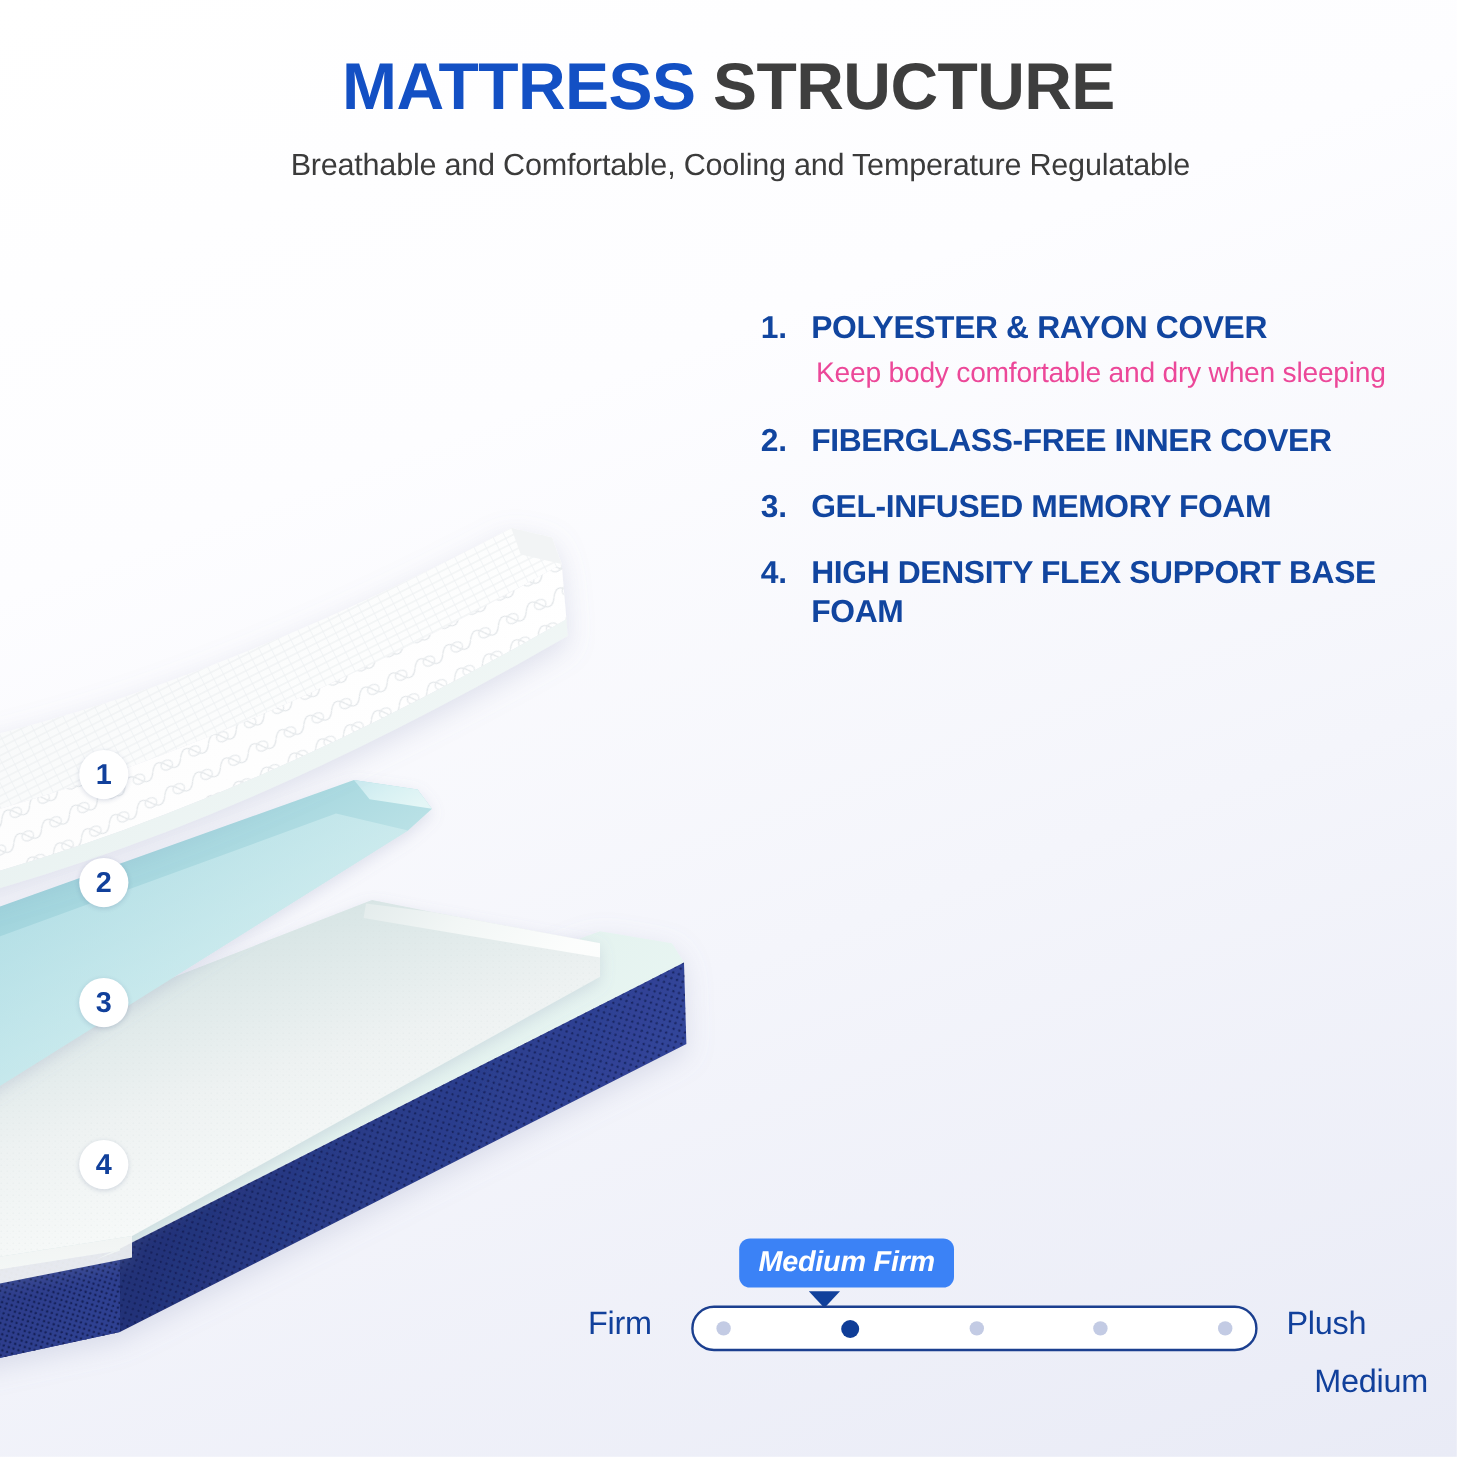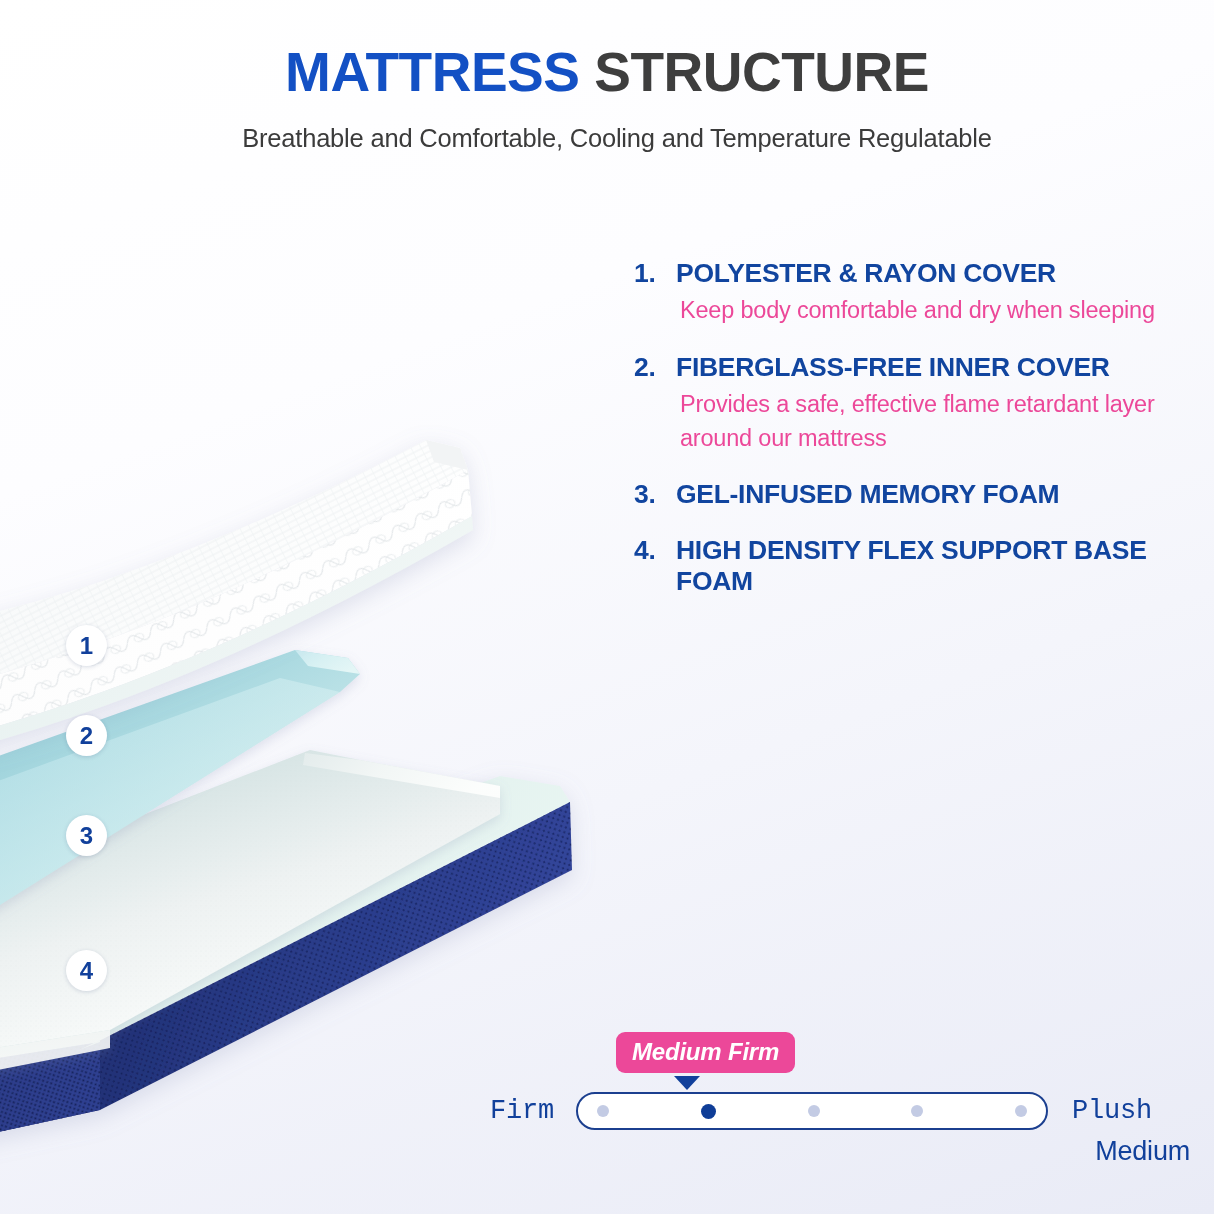--- a/index.html
+++ b/index.html
@@ -122,21 +122,21 @@
     left: 490px;
     top: 1032px;
     width: 700px;
     height: 150px;
   }
 
   #firmness-tooltip {
     position: absolute;
     left: 126px;
     top: 0px;
-    background: #ec4899;
+    background: #3b82f6;
     color: #ffffff;
     font-size: 24px;
     font-style: italic;
     font-weight: bold;
     padding: 6px 16px 7px 16px;
     border-radius: 9px;
     letter-spacing: -0.2px;
     white-space: nowrap;
   }
   #firmness-tooltip-arrow {
@@ -149,22 +149,21 @@
     border-top: 14px solid #11409b;
   }
 
   #firmness-row {
     position: absolute;
     left: 0;
     top: 56px;
     width: 700px;
     height: 46px;
     display: flex;
-    align-items: center;
-    font-family: Liberation Mono, monospace;
+    align-items: flex-start;
   }
 
   .scale-end-label {
     color: #11409b;
     font-size: 27px;
     font-weight: 400;
     letter-spacing: -0.2px;
   }
   #label-firm { width: 76px; text-align: left; }
   #label-plush { margin-left: 24px; }
@@ -379,21 +378,20 @@
       <span class="feature-title">POLYESTER &amp; RAYON COVER</span>
     </div>
     <div class="feature-desc">Keep body comfortable and dry when sleeping</div>
   </div>
 
   <div class="feature-item">
     <div class="feature-heading">
       <span class="feature-index">2.</span>
       <span class="feature-title">FIBERGLASS-FREE INNER COVER</span>
     </div>
-    <div class="feature-desc">Provides a safe, effective flame retardant layer around our mattress</div>
   </div>
 
   <div class="feature-item">
     <div class="feature-heading">
       <span class="feature-index">3.</span>
       <span class="feature-title">GEL-INFUSED MEMORY FOAM</span>
     </div>
   </div>
 
   <div class="feature-item">

